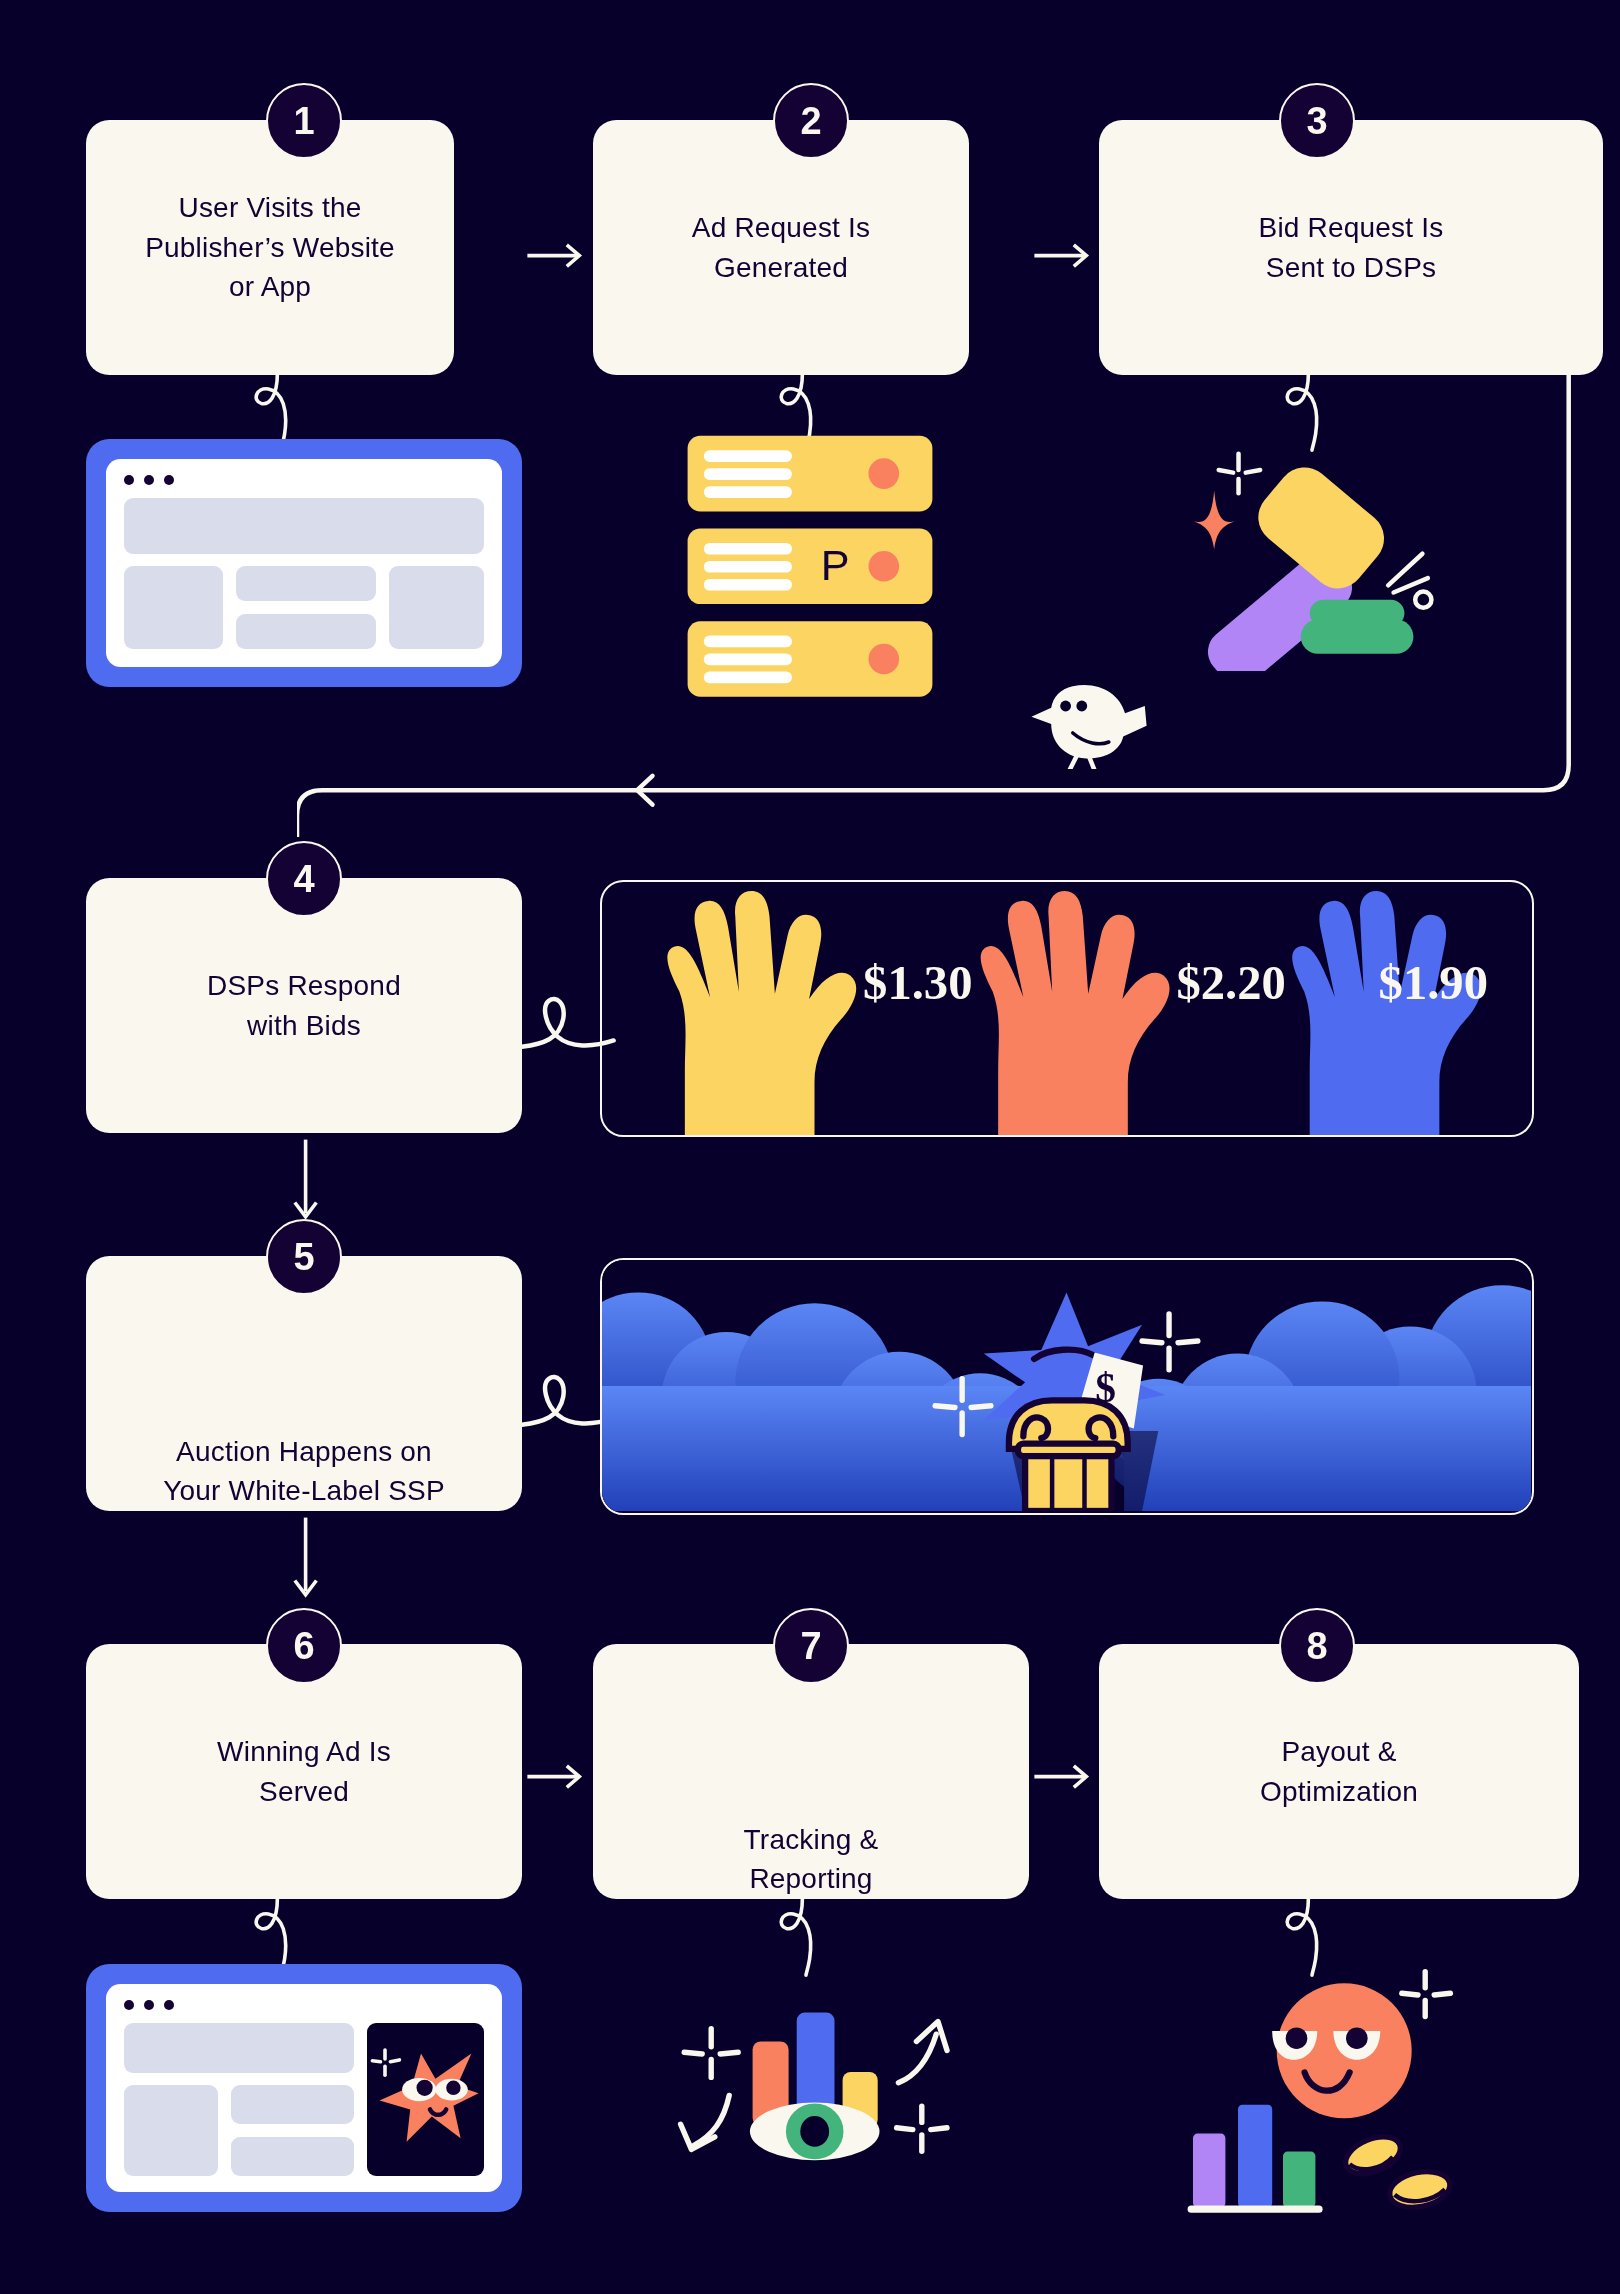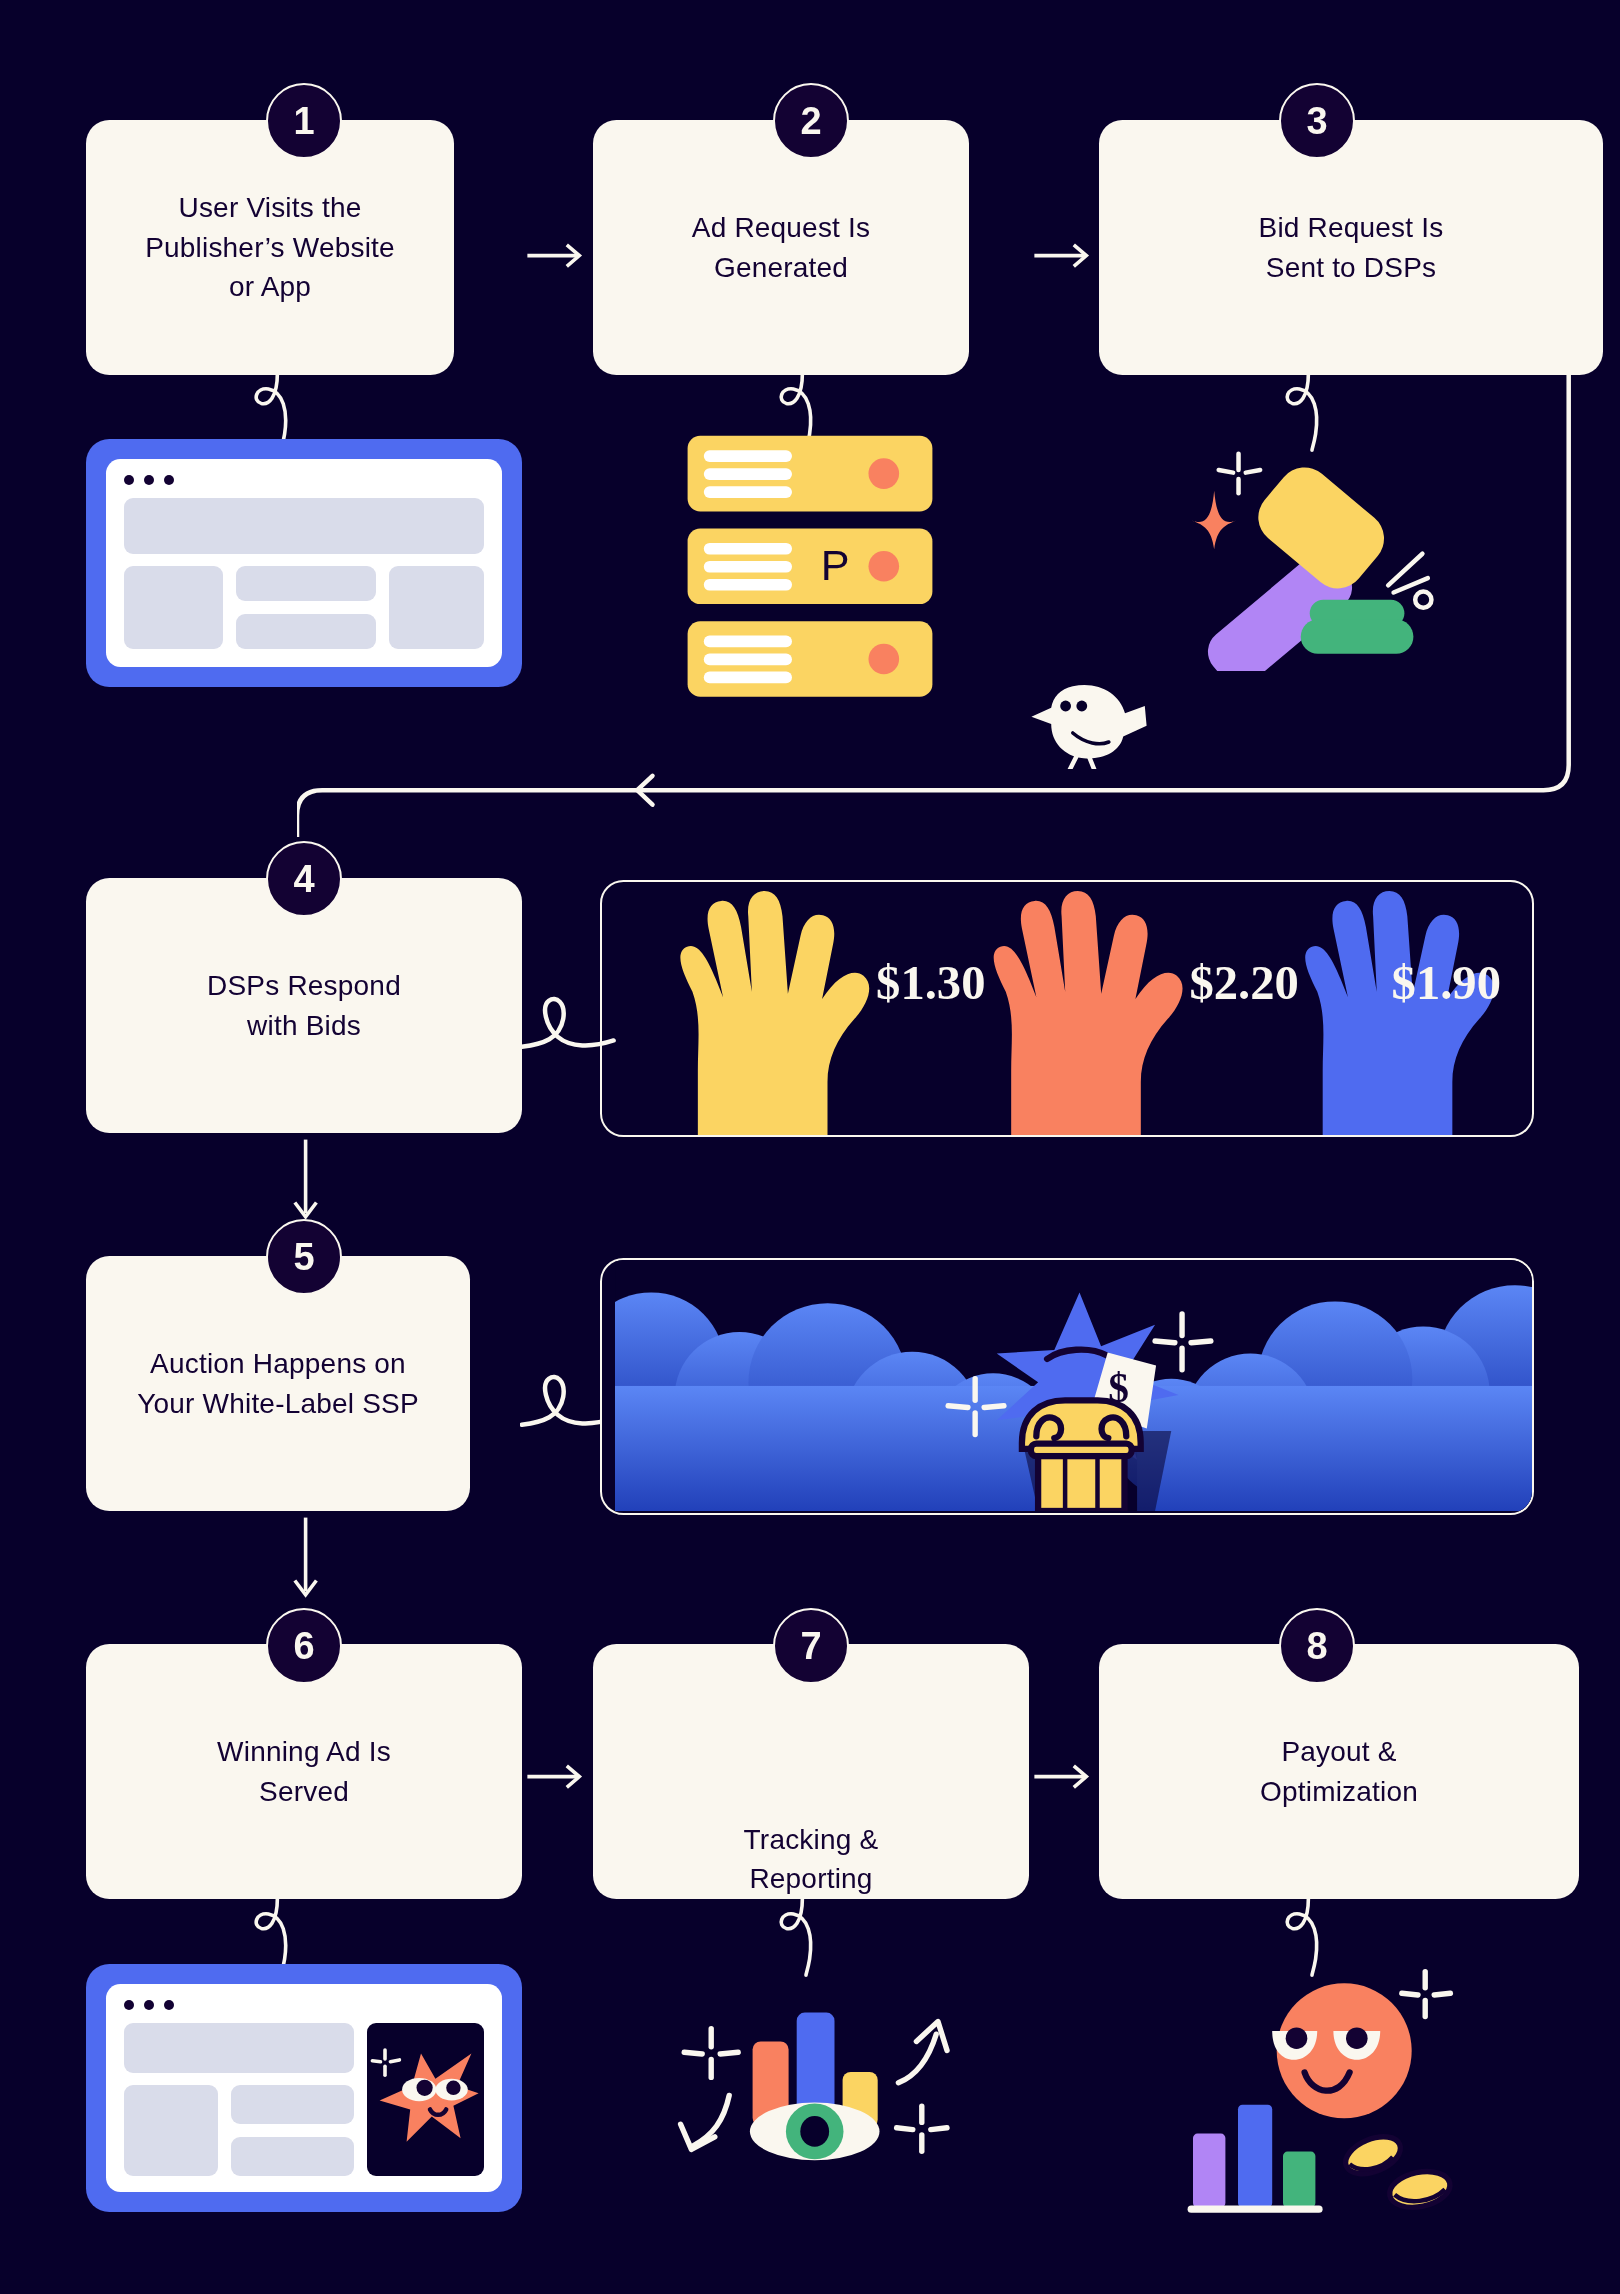--- a/index.html
+++ b/index.html
@@ -40,21 +40,20 @@
     font-weight: 700;
     z-index: 6;
   }
 
   
   .panel {
     position: absolute;
     border: 2.7px solid #faf7ef;
     border-radius: 23.4px;
     overflow: hidden;
-    padding-left: 13px;
   }
   .panel-plain { background: transparent; }
 
   
   .browser {
     position: absolute;
     background: #4f6bf0;
     border-radius: 23.4px;
     padding: 20px;
   }
@@ -255,21 +254,21 @@
       </g>
       <text x="984" y="130" font-family="Liberation Serif, serif" font-size="54" font-weight="700" fill="#faf7ef" text-anchor="end">$1.90</text>
     </svg>
   </div>
 
   <svg style="position:absolute;left:275px;top:1136px" width="63" height="97" viewBox="0 0 70 108">
     <line x1="34" y1="4" x2="34" y2="86" stroke="#faf7ef" stroke-width="4"></line>
     <polyline points="22,74 34,90 46,74" fill="none" stroke="#faf7ef" stroke-width="4"></polyline>
   </svg>
 
-  <div class="card" style="left:86px; top:1256px; width:384px; height:255px;">
+  <div class="card" style="left:86px; top:1256px; width:436px; height:255px;align-items:flex-end;">
     <div class="card-label">Auction Happens on
 Your White-Label SSP</div>
   </div>
   <div class="badge" style="left:266px; top:1219px;">
     <span>5</span>
   </div>
 
   <svg style="position:absolute;left:520px;top:1339px" width="99" height="104" viewBox="0 0 110 115">
     <path d="M2,95 C26,92 44,86 48,64 C51,46 40,38 32,44 C24,50 28,72 42,84 C56,96 80,96 104,88" fill="none" stroke="#faf7ef" stroke-width="5" stroke-linecap="round"></path>
   </svg>

